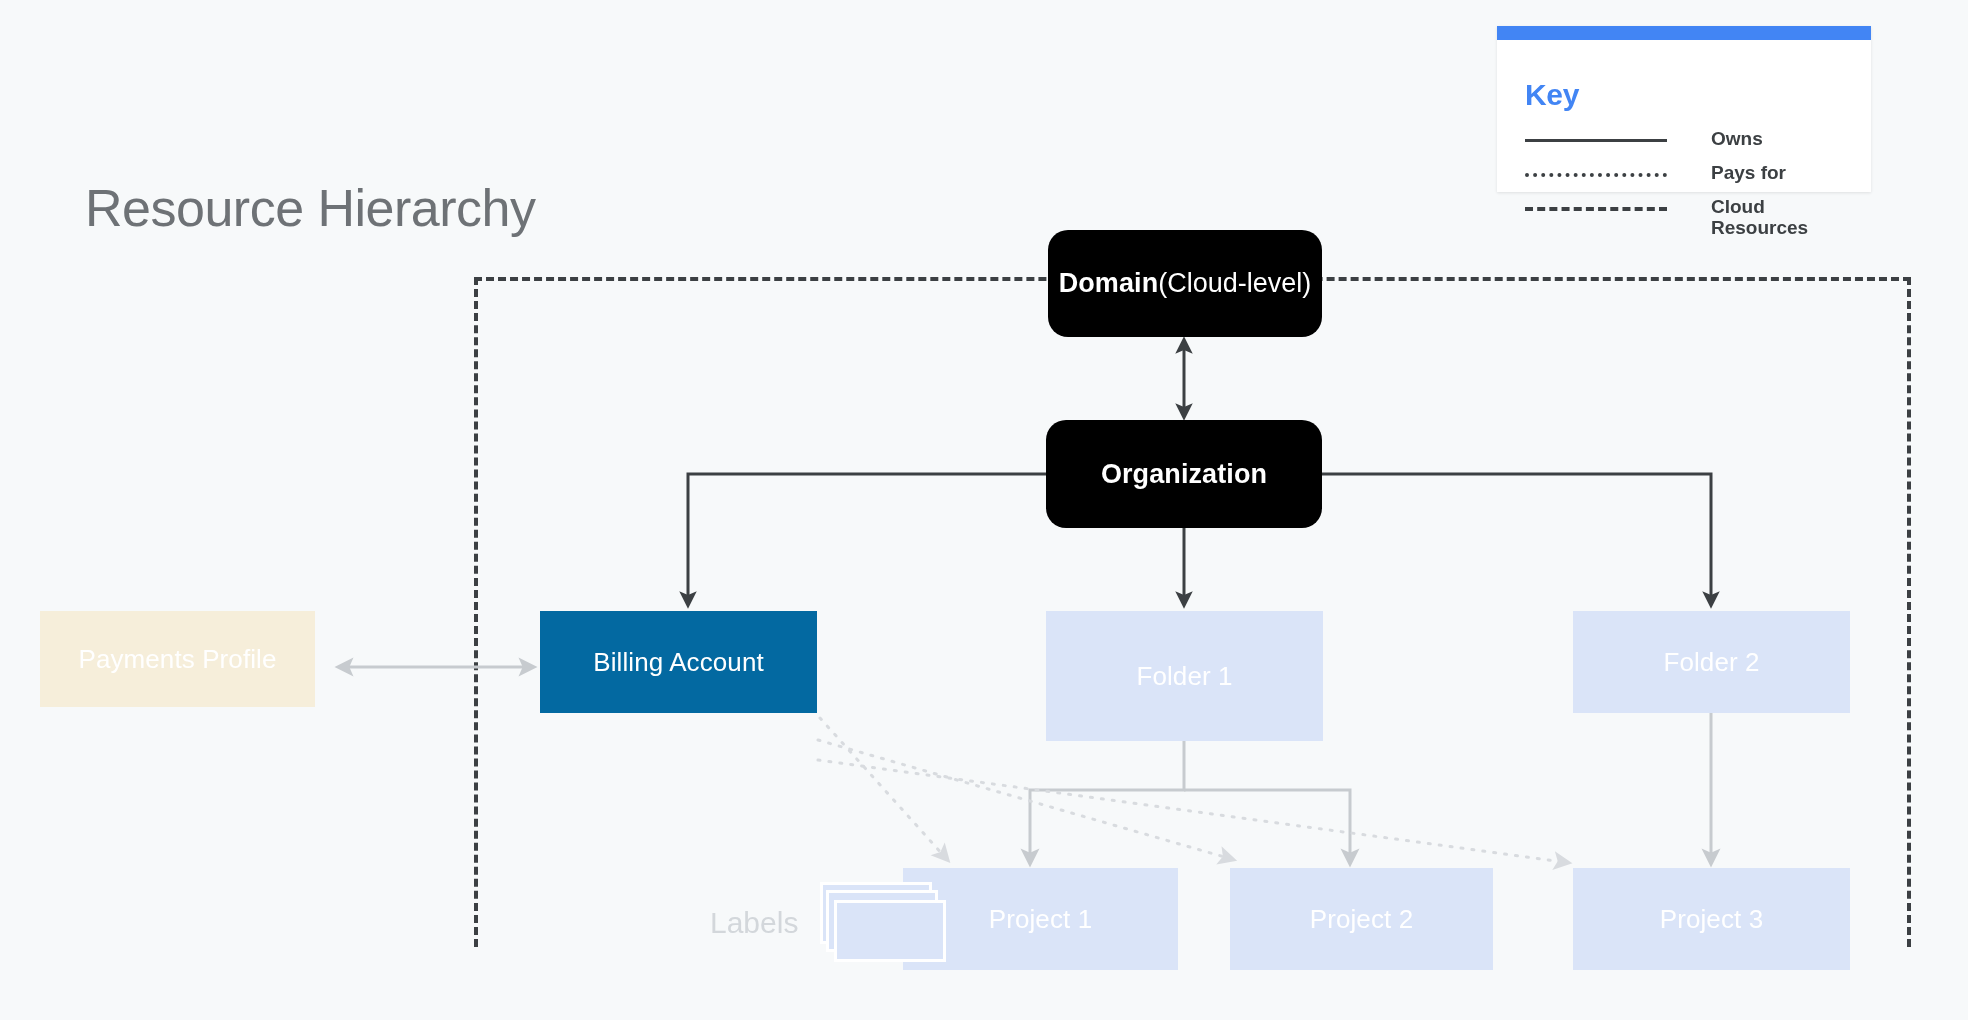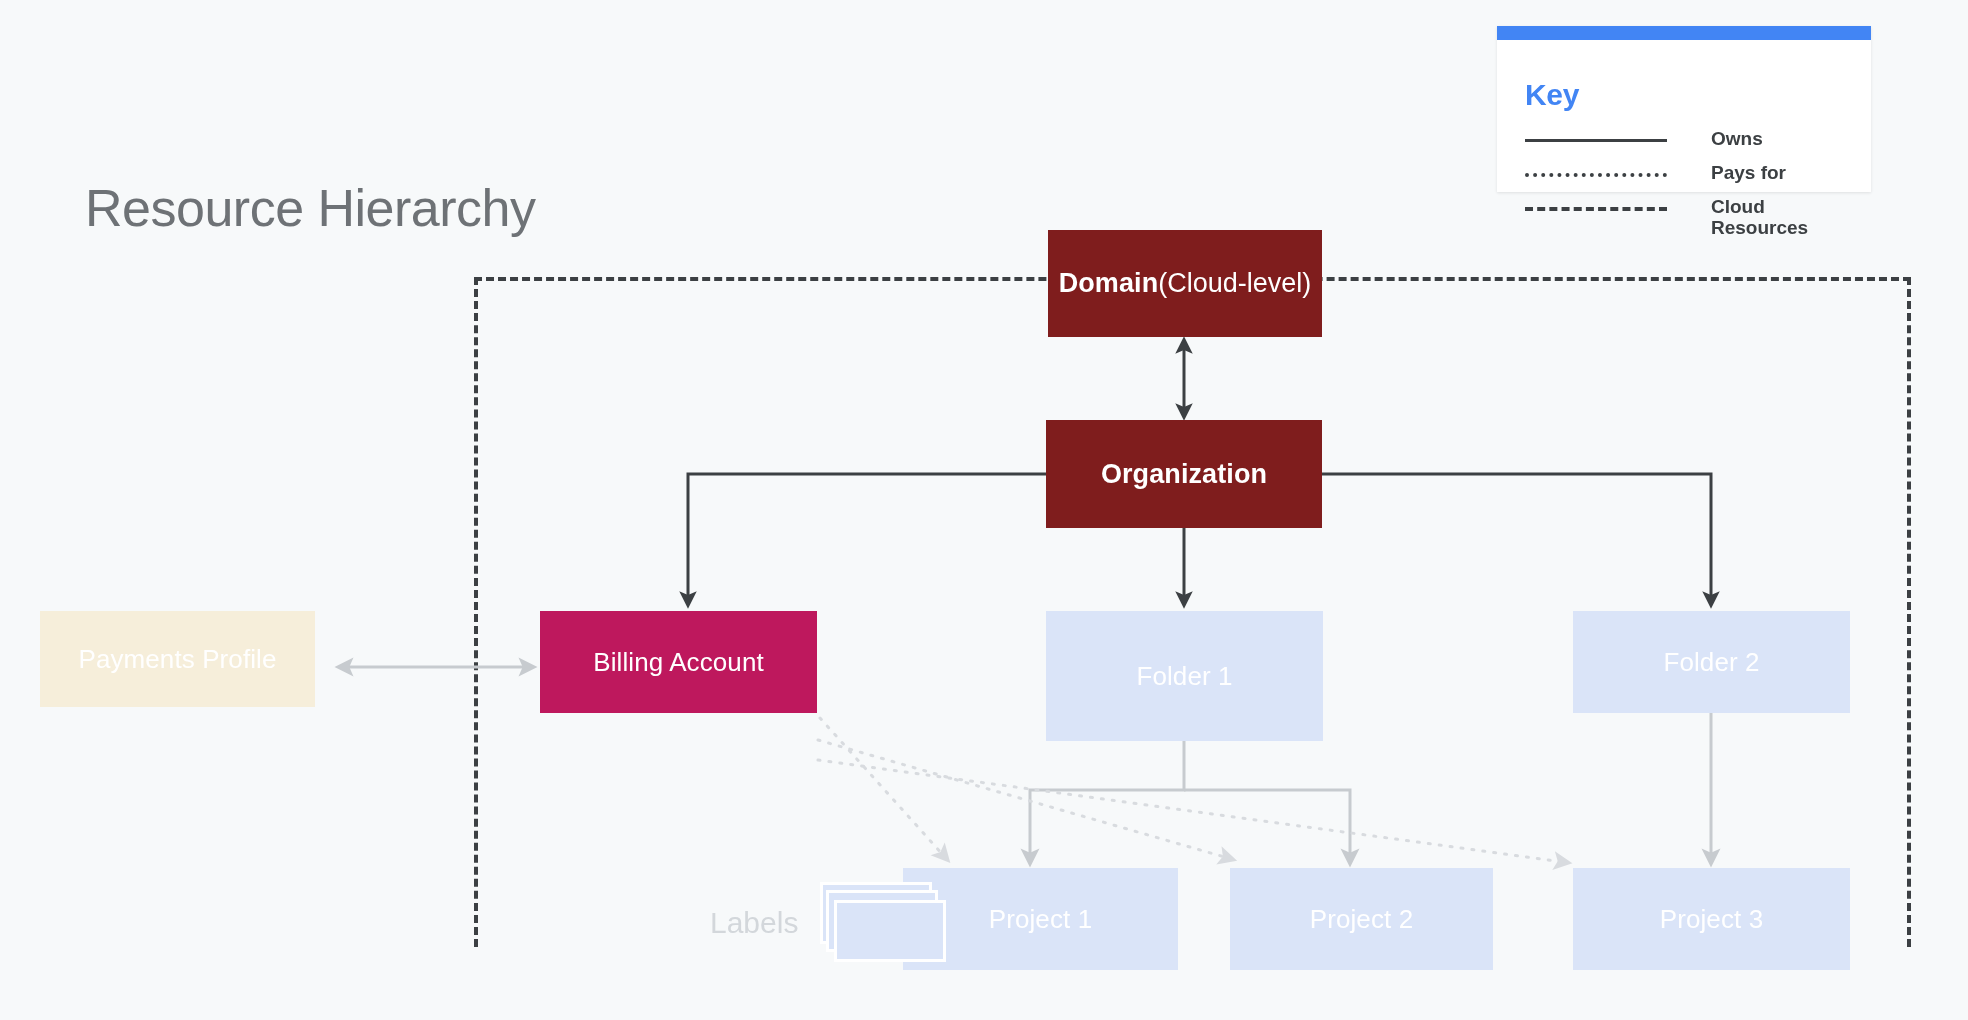--- a/index.html
+++ b/index.html
@@ -111,33 +111,34 @@
     box-sizing: border-box;
     text-align: center;
   }
   .node-label {
     font-size: 26px;
     font-weight: 400;
     color: #ffffff;
     letter-spacing: 0.1px;
   }
   .node-red {
-    background: #7f1d1d;
+    background: #000000;
+    border-radius: 20px;
   }
   .node-red .node-label {
     font-size: 27px;
     font-weight: 700;
   }
   .node-red .node-sub {
     font-size: 27px;
     font-weight: 400;
     color: #ffffff;
   }
   .node-blue { background: #dae4f8; }
-  .node-green { background: #be185d; }
+  .node-green { background: #0369a1; }
   .node-cream { background: #f6eeda; }
 
   #node-domain { left: 1048px; top: 230px; width: 274px; height: 107px; }
   #node-organization { left: 1046px; top: 420px; width: 276px; height: 108px; }
   #node-payments-profile { left: 40px; top: 611px; width: 275px; height: 96px; }
   #node-billing-account { left: 540px; top: 611px; width: 277px; height: 102px; }
   #node-folder-1 { left: 1046px; top: 611px; width: 277px; height: 130px; }
   #node-folder-2 { left: 1573px; top: 611px; width: 277px; height: 102px; }
   #node-project-1 { left: 903px; top: 868px; width: 275px; height: 102px; }
   #node-project-2 { left: 1230px; top: 868px; width: 263px; height: 102px; }

